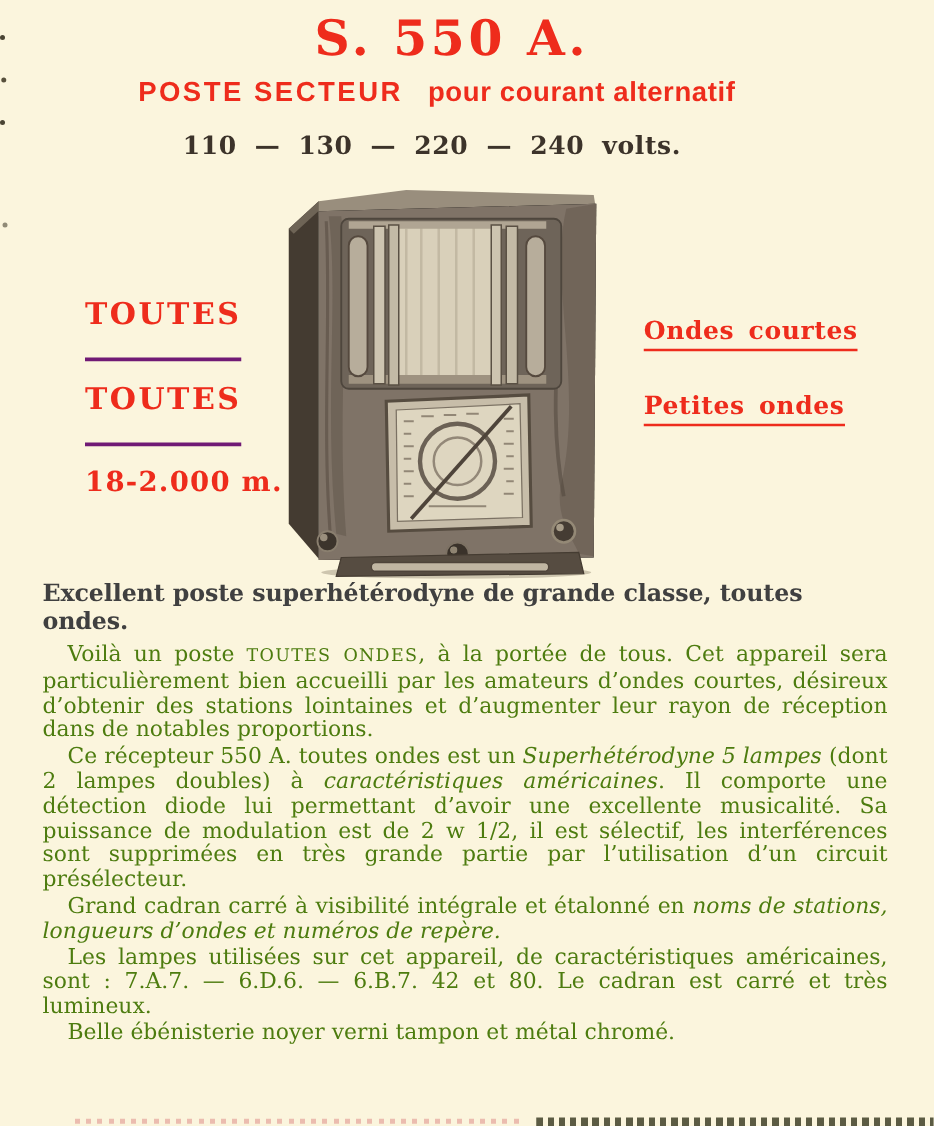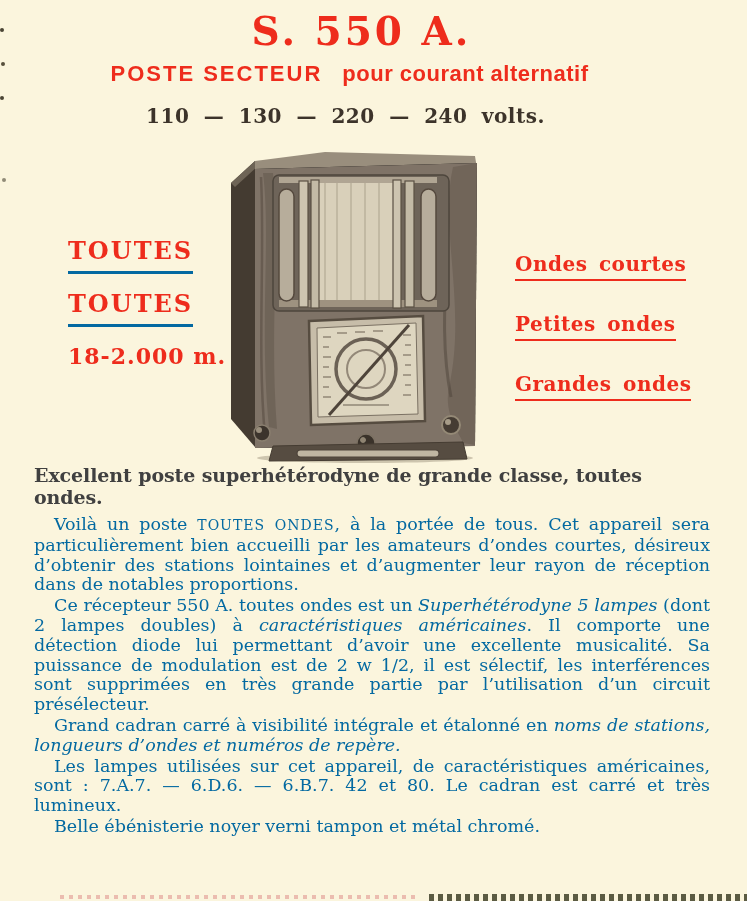--- a/index.html
+++ b/index.html
@@ -25,36 +25,36 @@
   }
   .subtitle .strong-part{margin-right:20px;letter-spacing:2px;}
   .volts{
     top:104px;left:0;width:747px;text-align:center;
     transform:translateX(-28px);
     font-size:20px;font-weight:bold;color:#3c332a;word-spacing:7px;letter-spacing:.5px;
   }
   
   .left-labels{top:236px;left:68px;width:160px;color:#ee2c1c;font-weight:bold;}
   .left-labels .big{font-size:24px;letter-spacing:2px;display:block;margin-bottom:15px;}
-  .left-labels .big span{border-bottom:3px solid #0369a1;padding-bottom:6px;display:inline-block;}
+  .left-labels .big span{border-bottom:3px solid #701a75;padding-bottom:21px;display:inline-block;}
   .left-labels .range{font-size:22px;letter-spacing:1px;display:block;margin-top:16px;}
   .right-labels{top:238px;left:515px;width:190px;color:#ee2c1c;font-weight:bold;font-size:20px;}
   .right-labels .rl{display:block;margin-bottom:17px;}
   .right-labels .rl span{border-bottom:2.5px solid #ee2c1c;padding-bottom:3px;display:inline-block;letter-spacing:.5px;word-spacing:4px;margin-top:14px;}
   
   .radio-wrap{top:147px;left:225px;width:265px;height:316px;}
   
   .copy{top:464px;left:34px;width:676px;}
   .copy h2{
     margin:0 0 7px 0;font-size:19px;font-weight:bold;color:#404040;
     letter-spacing:-0.1px;
   }
   .copy p{
     margin:0 0 1px 0;text-align:justify;text-indent:20px;
-    font-size:17.5px;line-height:19.8px;color:#0369a1;
+    font-size:17.5px;line-height:19.8px;color:#4d7c0f;
   }
   .copy p span.italic{font-style:italic;}
   .copy p span.smallcaps{font-size:.8em;letter-spacing:1px;}
   
   .artifact-bottom{
     bottom:0;right:0;width:318px;height:7px;
     background:repeating-linear-gradient(90deg,#3f4028 0 5px,rgba(0,0,0,0) 5px 9px);
     opacity:.85;
   }
   .artifact-bottom-left{
@@ -79,21 +79,20 @@
 
 <div class="abs left-labels">
   <span class="big"><span>TOUTES</span></span>
   <span class="big"><span>TOUTES</span></span>
   <span class="range">18-2.000 m.</span>
 </div>
 
 <div class="abs right-labels">
   <span class="rl"><span>Ondes courtes</span></span>
   <span class="rl"><span>Petites  ondes</span></span>
-  <span class="rl"><span>Grandes ondes</span></span>
 </div>
 
 <div class="abs radio-wrap">
 <svg width="265" height="316" viewBox="0 0 265 316" xmlns="http://www.w3.org/2000/svg">
 
   <ellipse cx="140" cy="311" rx="108" ry="5" fill="#a79d86" opacity="0.55"></ellipse>
 
   <g>
     <polygon points="6,36 30,14 30,300 6,272" fill="#443b31"></polygon>
     <polygon points="6,36 30,14 34,18 10,40" fill="#6e6456"></polygon>

